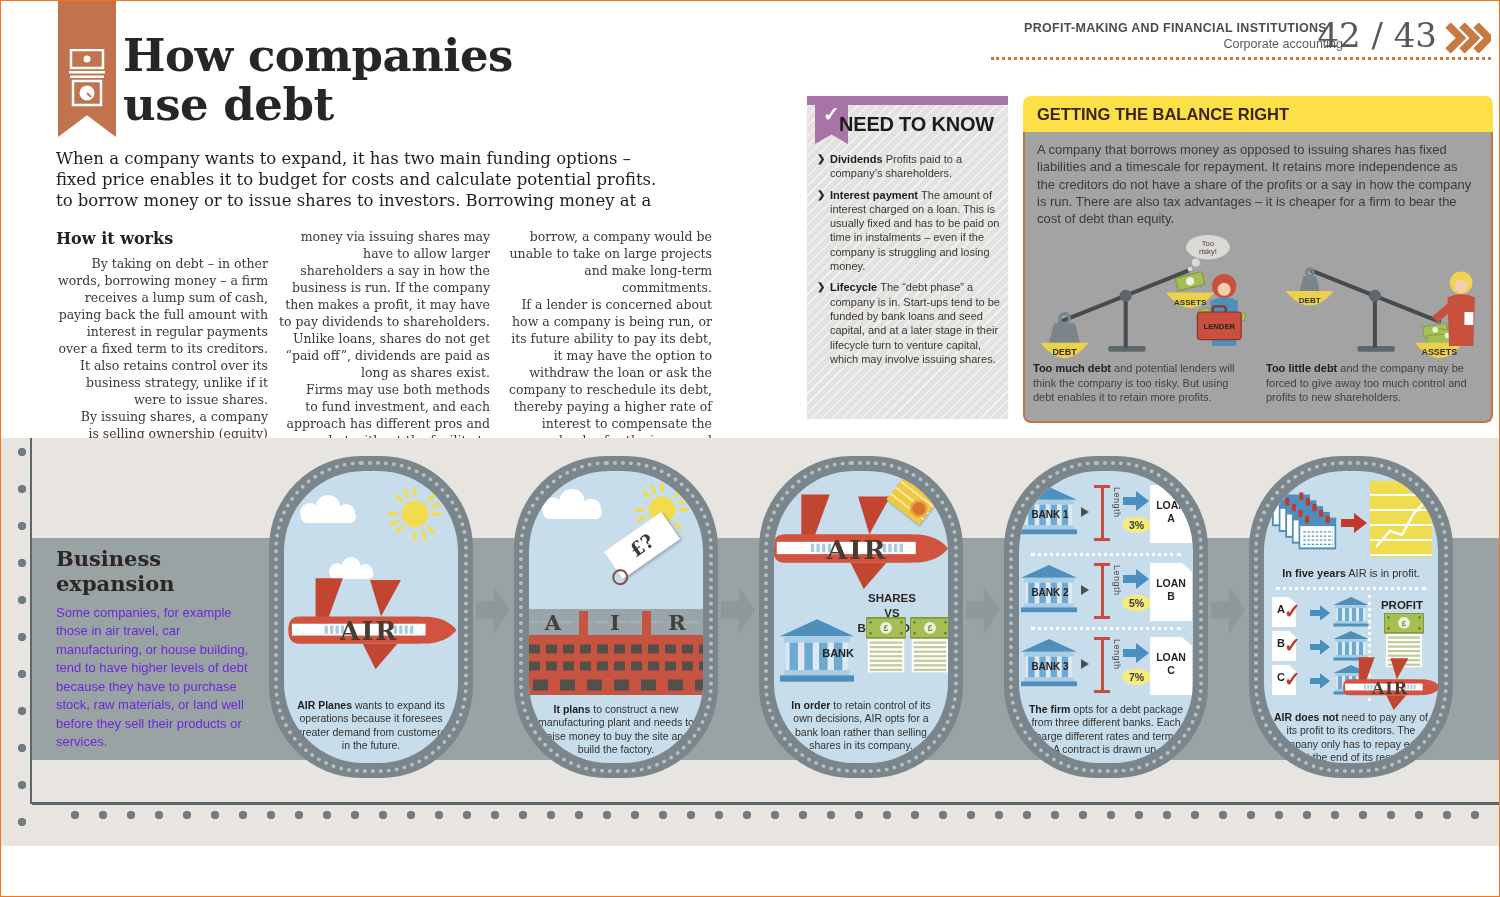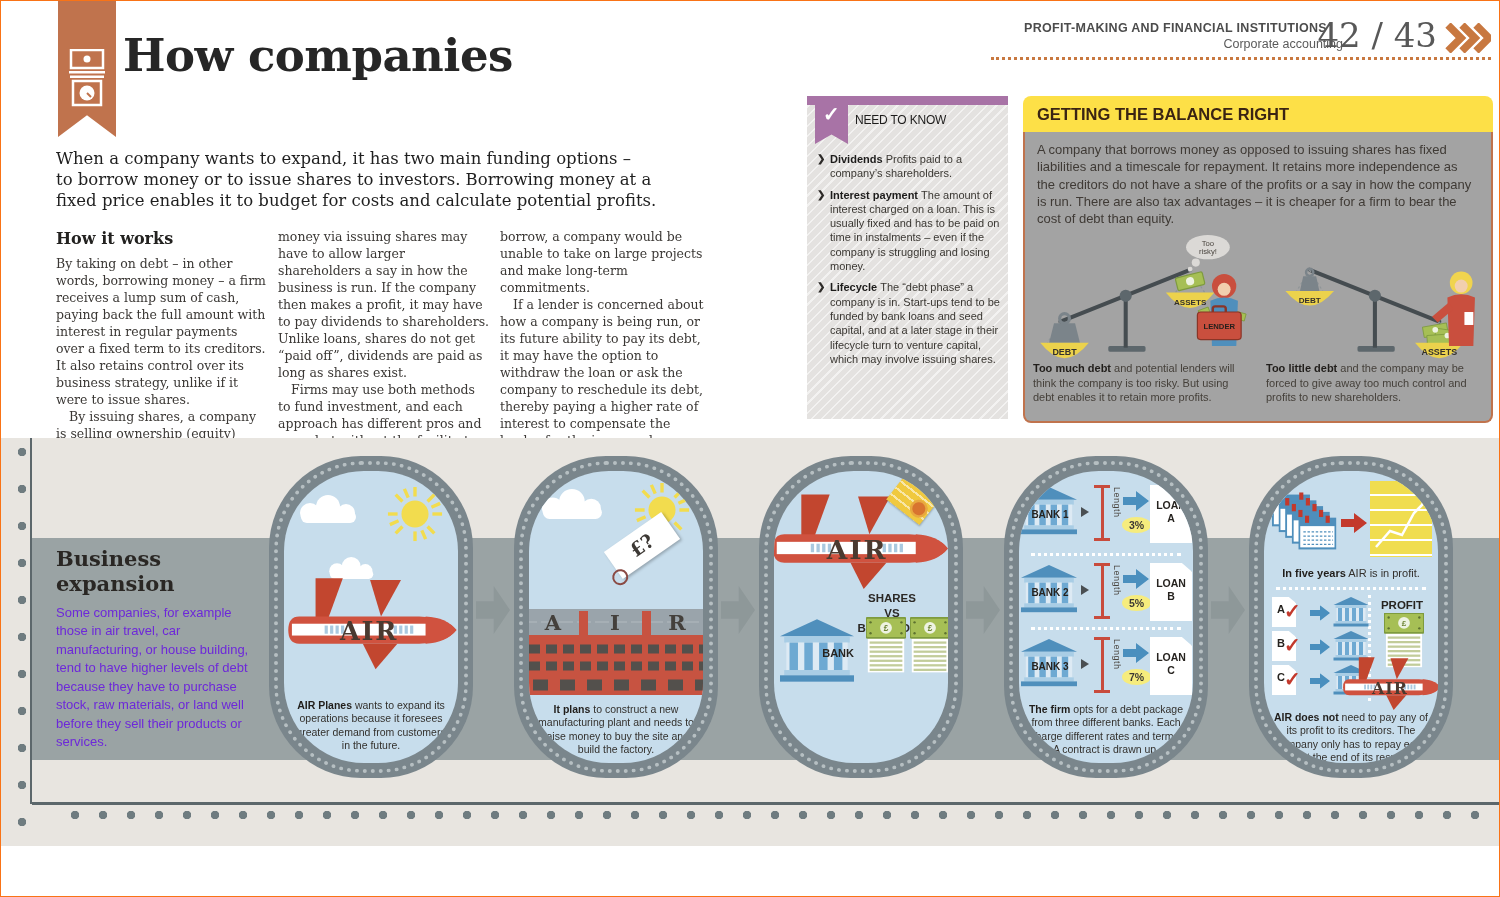--- a/index.html
+++ b/index.html
@@ -18,33 +18,33 @@
   
   .bookmark{left:57px;top:0;width:58px;height:136px;background:#c0734d;
             clip-path:polygon(0 0,100% 0,100% 100%,50% 84%,0 100%);}
   .bm-ico{left:9px;top:48px;width:40px;height:58px;}
   .title{left:122px;top:30px;font-weight:bold;font-size:45px;line-height:49px;color:#262626;letter-spacing:-.5px;}
   .intro{left:55px;top:147px;font-size:16.5px;line-height:21px;color:#1f1f1f;white-space:nowrap;}
 
   
   .col{top:227px;width:212px;font-size:12.5px;line-height:1.36;color:#3b3835;}
   .col h3{margin:0 0 5px 0;font-size:16px;color:#232220;}
-  .col p{margin:0;}
+  .col p{margin:0;text-align:right;}
   .col p.ind{text-indent:13px;}
   .c1{left:55px;} .c2{left:277px;} .c3{left:499px;}
 
   
   .ntk{left:806px;top:95px;width:201px;height:323px;background:#e4e2e0;overflow:hidden;
        background-image:repeating-linear-gradient(135deg,rgba(255,255,255,.55) 0 1.5px,transparent 1.5px 7px);}
   .ntk-bar{left:0;top:0;right:0;height:9px;background:#a873a6;}
   .ntk-rib{left:8px;top:0;width:33px;height:48px;background:#a873a6;
            clip-path:polygon(0 0,100% 0,100% 100%,50% 80%,0 100%);}
   .ntk-rib::before{content:"✓";position:absolute;left:0;right:0;top:6px;text-align:center;color:#fff;
                    font-weight:bold;font-size:20px;}
-  .ntk-title{left:48px;top:17px;font-weight:400;font-size:12px;color:#1d1c1b;letter-spacing:-.2px;}
+  .ntk-title{left:32px;top:17px;font-weight:700;font-size:20px;color:#1d1c1b;letter-spacing:-.2px;}
   .ntk-items{left:10px;right:5px;top:56px;}
   .ntk-item{position:relative;padding-left:13px;margin-bottom:7px;font-size:11px;line-height:1.3;color:#3a3732;}
   .ntk-item::before{content:"❯";position:absolute;left:0;top:0;font-size:10px;font-weight:bold;color:#2d2a28;}
   .ntk-term{font-weight:bold;color:#1d1c1b;}
 
   
   .gbr{left:1022px;top:95px;width:470px;height:327px;}
   .gbr-head{position:absolute;left:0;right:0;top:0;height:36px;background:#fde047;border-radius:8px 8px 0 0;
             font-weight:800;font-size:16.5px;color:#3a2413;line-height:36px;padding-left:14px;box-sizing:border-box;}
   .gbr-body{position:absolute;left:0;right:0;top:36px;bottom:0;background:#a3a3a3;border:2px solid #c0734d;border-top:none;
@@ -237,25 +237,26 @@
       <circle cx="20" cy="10" r="3.5" fill="#fff"></circle>
       <rect x="2" y="22" width="36" height="2.5" fill="#fff"></rect>
       <rect x="3" y="26.5" width="34" height="2.5" fill="#fff"></rect>
       <rect x="6" y="32" width="28" height="24" fill="none" stroke="#fff" stroke-width="2.5"></rect>
       <circle cx="20" cy="44" r="7.5" fill="#fff"></circle>
       <line x1="20" y1="44" x2="24" y2="48" stroke="#c0734d" stroke-width="2"></line>
     </svg>
   </div>
   <div class="abs title serif">
     <div>How companies</div>
+    <div>use debt</div>
   </div>
   <div class="abs intro serif">
     <div>When a company wants to expand, it has two main funding options –</div>
+    <div>fixed price enables it to budget for costs and calculate potential profits.</div>
     <div>to borrow money or to issue shares to investors. Borrowing money at a</div>
-    <div>fixed price enables it to budget for costs and calculate potential profits.</div>
   </div>
 
   <div class="abs col c1 serif">
     <h3>How it works</h3>
     <p>By taking on debt – in other words, borrowing money – a firm receives a lump sum of cash, paying back the full amount with interest in regular payments over a fixed term to its creditors. It also retains control over its business strategy, unlike if it were to issue shares.</p>
     <p class="ind">By issuing shares, a company is selling ownership (equity) stakes in the business. A firm that raises</p>
   </div>
   <div class="abs col c2 serif">
     <p>money via issuing shares may have to allow larger shareholders a say in how the business is run. If the company then makes a profit, it may have to pay dividends to shareholders. Unlike loans, shares do not get “paid off”, dividends are paid as long as shares exist.</p>
     <p class="ind">Firms may use both methods to fund investment, and each approach has different pros and cons, but without the facility to</p>
@@ -448,20 +449,21 @@
         <svg style="position:absolute;left:6px;top:148px;width:74px;height:64px">
             <use href="#sym-bank"></use>
           </svg>
         <div class="bank-big-lbl">BANK</div>
         <svg style="position:absolute;left:92px;top:146px;width:40px;height:58px">
             <use href="#sym-money"></use>
           </svg>
         <svg style="position:absolute;left:136px;top:146px;width:40px;height:58px">
             <use href="#sym-money"></use>
           </svg>
+        <div class="pcap" style="top:228px"><span class="blead">In order</span><span> to retain control of its own decisions, AIR opts for a bank loan rather than selling shares in its company.</span></div>
       </div>
     </div>
 
     <div class="panel" style="left:1003px">
       <div class="ring"></div>
       <div class="inner">
 
         <div class="p4row" style="top:10px">
           <svg style="position:absolute;left:2px;top:6px;width:56px;height:48px">
               <use href="#sym-bank"></use>

